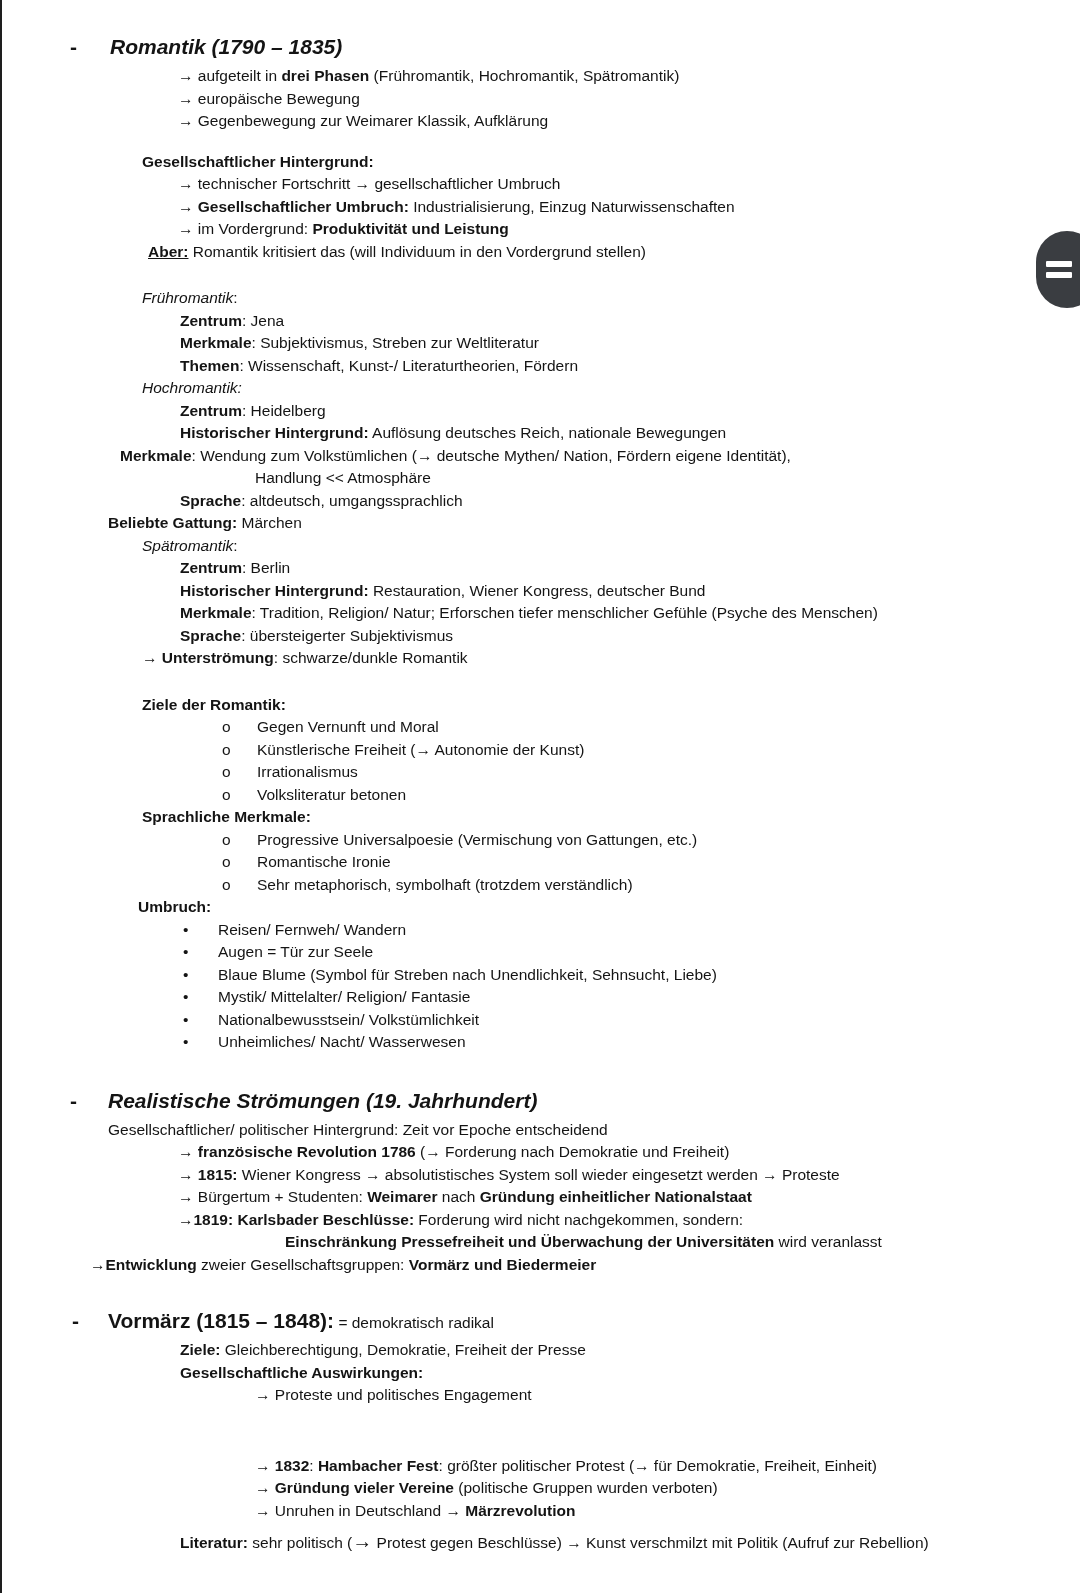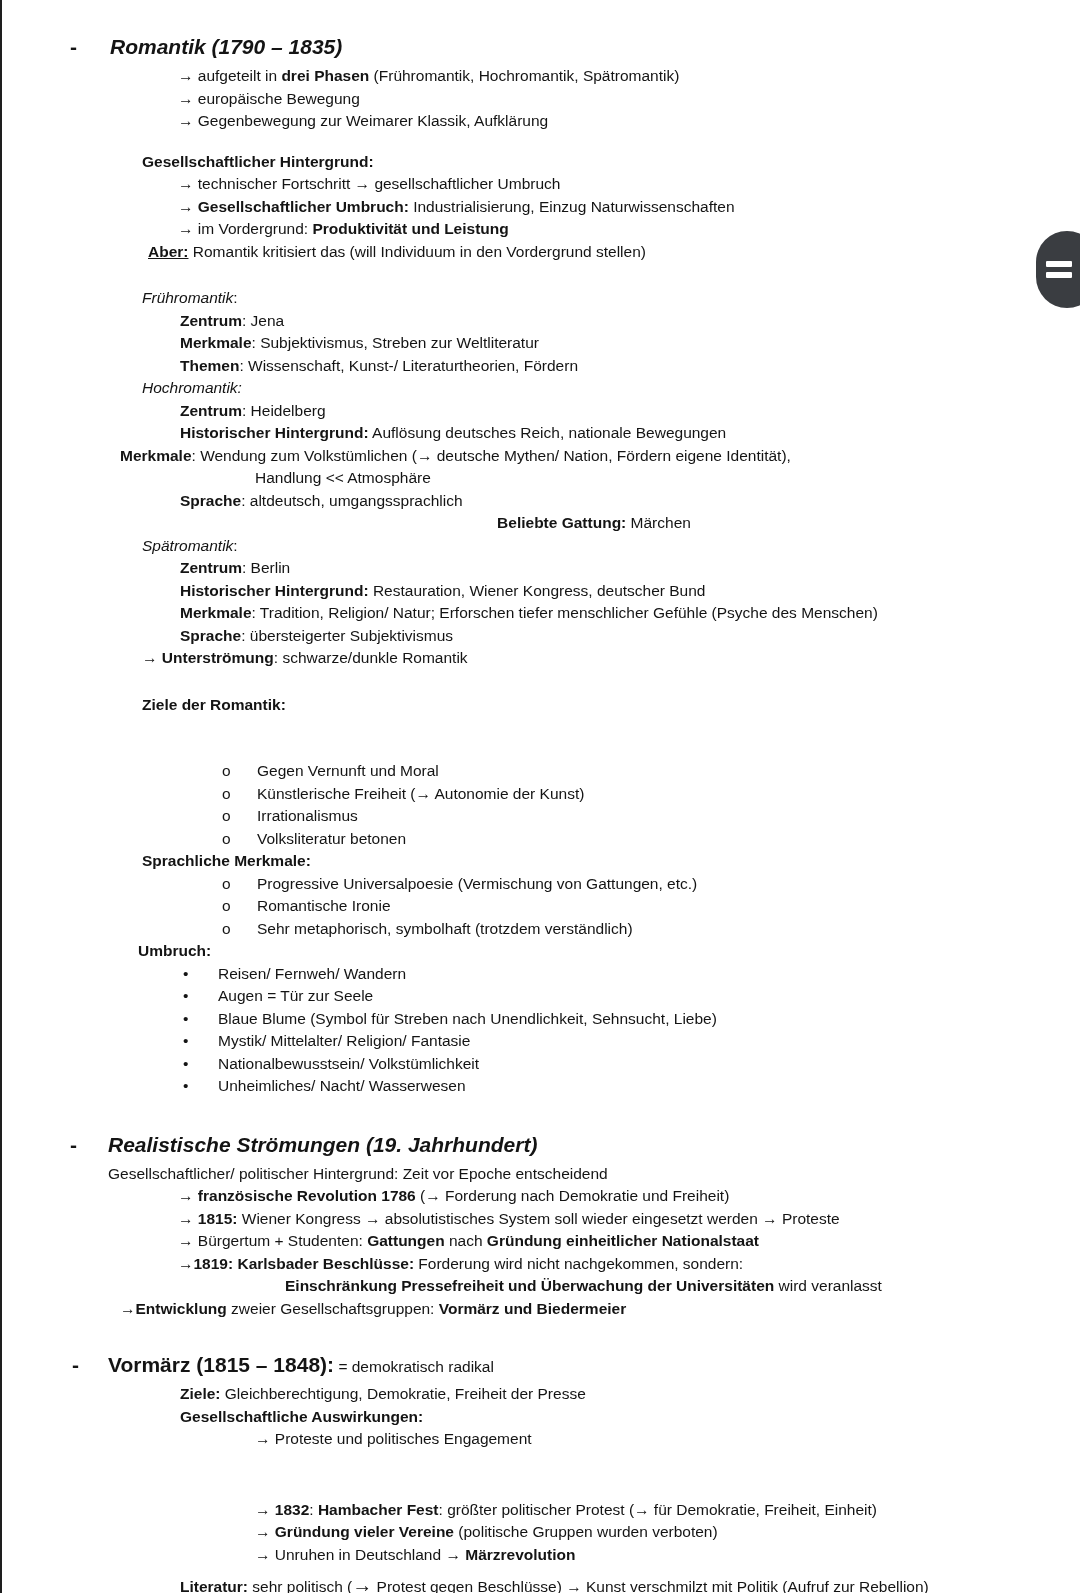--- a/index.html
+++ b/index.html
@@ -77,51 +77,51 @@
       <div class="line" style="padding-left: 142px; margin-top: 24px;"><span style="font-style: italic;">Frühromantik</span><span>:</span></div>
       <div class="line" style="padding-left: 180px;"><span style="font-weight: 700;">Zentrum</span><span>: Jena</span></div>
       <div class="line" style="padding-left: 180px;"><span style="font-weight: 700;">Merkmale</span><span>: Subjektivismus, Streben zur Weltliteratur</span></div>
       <div class="line" style="padding-left: 180px;"><span style="font-weight: 700;">Themen</span><span>: Wissenschaft, Kunst-/ Literaturtheorien, Fördern</span></div>
       <div class="line" style="padding-left: 142px;"><span style="font-style: italic;">Hochromantik:</span></div>
       <div class="line" style="padding-left: 180px;"><span style="font-weight: 700;">Zentrum</span><span>: Heidelberg</span></div>
       <div class="line" style="padding-left: 180px;"><span style="font-weight: 700;">Historischer Hintergrund:</span><span> Auflösung deutsches Reich, nationale Bewegungen</span></div>
       <div class="line" style="padding-left: 120px;"><span style="font-weight: 700;">Merkmale</span><span>: Wendung zum Volkstümlichen (→ deutsche Mythen/ Nation, Fördern eigene Identität),</span></div>
       <div class="line" style="padding-left: 255px;"><span>Handlung &lt;&lt; Atmosphäre</span></div>
       <div class="line" style="padding-left: 180px;"><span style="font-weight: 700;">Sprache</span><span>: altdeutsch, umgangssprachlich</span></div>
-      <div class="line" style="padding-left: 108px; text-align: center;"><span style="font-weight: 700;">Beliebte Gattung:</span><span> Märchen</span></div>
+      <div class="line" style="padding-left: 108px;"><span style="font-weight: 700;">Beliebte Gattung:</span><span> Märchen</span></div>
       <div class="line" style="padding-left: 142px;"><span style="font-style: italic;">Spätromantik</span><span>:</span></div>
       <div class="line" style="padding-left: 180px;"><span style="font-weight: 700;">Zentrum</span><span>: Berlin</span></div>
       <div class="line" style="padding-left: 180px;"><span style="font-weight: 700;">Historischer Hintergrund:</span><span> Restauration, Wiener Kongress, deutscher Bund</span></div>
       <div class="line" style="padding-left: 180px;"><span style="font-weight: 700;">Merkmale</span><span>: Tradition, Religion/ Natur; Erforschen tiefer menschlicher Gefühle (Psyche des Menschen)</span></div>
       <div class="line" style="padding-left: 180px;"><span style="font-weight: 700;">Sprache</span><span>: übersteigerter Subjektivismus</span></div>
       <div class="line" style="padding-left: 142px;"><span>→ </span><span style="font-weight: 700;">Unterströmung</span><span>: schwarze/dunkle Romantik</span></div>
       <div class="line" style="padding-left: 142px; margin-top: 24px;"><span style="font-weight: 700;">Ziele der Romantik:</span></div>
-      <div class="line" style="padding-left: 257px; margin-top: 44px;"><span class="bullet" style="width: 35px; margin-left: -35px;">o</span><span>Gegen Vernunft und Moral</span></div>
+      <div class="line" style="padding-left: 257px;"><span class="bullet" style="width: 35px; margin-left: -35px;">o</span><span>Gegen Vernunft und Moral</span></div>
       <div class="line" style="padding-left: 257px;"><span class="bullet" style="width: 35px; margin-left: -35px;">o</span><span>Künstlerische Freiheit (→ Autonomie der Kunst)</span></div>
       <div class="line" style="padding-left: 257px;"><span class="bullet" style="width: 35px; margin-left: -35px;">o</span><span>Irrationalismus</span></div>
       <div class="line" style="padding-left: 257px;"><span class="bullet" style="width: 35px; margin-left: -35px;">o</span><span>Volksliteratur betonen</span></div>
       <div class="line" style="padding-left: 142px;"><span style="font-weight: 700;">Sprachliche Merkmale:</span></div>
       <div class="line" style="padding-left: 257px;"><span class="bullet" style="width: 35px; margin-left: -35px;">o</span><span>Progressive Universalpoesie (Vermischung von Gattungen, etc.)</span></div>
       <div class="line" style="padding-left: 257px;"><span class="bullet" style="width: 35px; margin-left: -35px;">o</span><span>Romantische Ironie</span></div>
       <div class="line" style="padding-left: 257px;"><span class="bullet" style="width: 35px; margin-left: -35px;">o</span><span>Sehr metaphorisch, symbolhaft (trotzdem verständlich)</span></div>
       <div class="line" style="padding-left: 138px;"><span style="font-weight: 700;">Umbruch:</span></div>
       <div class="line" style="padding-left: 218px;"><span class="bullet" style="width: 35px; margin-left: -35px;">•</span><span>Reisen/ Fernweh/ Wandern</span></div>
       <div class="line" style="padding-left: 218px;"><span class="bullet" style="width: 35px; margin-left: -35px;">•</span><span>Augen = Tür zur Seele</span></div>
       <div class="line" style="padding-left: 218px;"><span class="bullet" style="width: 35px; margin-left: -35px;">•</span><span>Blaue Blume (Symbol für Streben nach Unendlichkeit, Sehnsucht, Liebe)</span></div>
       <div class="line" style="padding-left: 218px;"><span class="bullet" style="width: 35px; margin-left: -35px;">•</span><span>Mystik/ Mittelalter/ Religion/ Fantasie</span></div>
       <div class="line" style="padding-left: 218px;"><span class="bullet" style="width: 35px; margin-left: -35px;">•</span><span>Nationalbewusstsein/ Volkstümlichkeit</span></div>
       <div class="line" style="padding-left: 218px;"><span class="bullet" style="width: 35px; margin-left: -35px;">•</span><span>Unheimliches/ Nacht/ Wasserwesen</span></div>
       <div class="line hline" style="padding-left: 108px; margin-top: 30px;"><span class="bullet" style="width: 38px; margin-left: -38px; font-weight: 700; font-size: 21px;">-</span><span class="h" style="font-weight: 700; font-style: italic;">Realistische Strömungen (19. Jahrhundert)</span></div>
       <div class="line" style="padding-left: 108px;"><span>Gesellschaftlicher/ politischer Hintergrund: Zeit vor Epoche entscheidend</span></div>
       <div class="line" style="padding-left: 178px;"><span>→ </span><span style="font-weight: 700;">französische Revolution 1786</span><span> (→ Forderung nach Demokratie und Freiheit)</span></div>
       <div class="line" style="padding-left: 178px;"><span>→ </span><span style="font-weight: 700;">1815:</span><span> Wiener Kongress → absolutistisches System soll wieder eingesetzt werden → Proteste</span></div>
-      <div class="line" style="padding-left: 178px;"><span>→ Bürgertum + Studenten: </span><span style="font-weight: 700;">Gattungen</span><span> nach </span><span style="font-weight: 700;">Gründung einheitlicher Nationalstaat</span></div>
+      <div class="line" style="padding-left: 178px;"><span>→ Bürgertum + Studenten: </span><span style="font-weight: 700;">Weimarer</span><span> nach </span><span style="font-weight: 700;">Gründung einheitlicher Nationalstaat</span></div>
       <div class="line" style="padding-left: 178px;"><span>→</span><span style="font-weight: 700;">1819: Karlsbader Beschlüsse:</span><span> Forderung wird nicht nachgekommen, sondern:</span></div>
       <div class="line" style="padding-left: 285px;"><span style="font-weight: 700;">Einschränkung Pressefreiheit und Überwachung der Universitäten</span><span> wird veranlasst</span></div>
-      <div class="line" style="padding-left: 120px;"><span>→</span><span style="font-weight: 700;">Entwicklung</span><span> zweier Gesellschaftsgruppen: </span><span style="font-weight: 700;">Vormärz und Biedermeier</span></div>
+      <div class="line" style="padding-left: 90px;"><span>→</span><span style="font-weight: 700;">Entwicklung</span><span> zweier Gesellschaftsgruppen: </span><span style="font-weight: 700;">Vormärz und Biedermeier</span></div>
       <div class="line hline" style="padding-left: 108px; margin-top: 28px;"><span class="bullet" style="width: 36px; margin-left: -36px; font-weight: 700; font-size: 21px;">-</span><span class="h" style="font-weight: 700;">Vormärz (1815 – 1848):</span><span> = demokratisch radikal</span></div>
       <div class="line" style="padding-left: 180px;"><span style="font-weight: 700;">Ziele:</span><span> Gleichberechtigung, Demokratie, Freiheit der Presse</span></div>
       <div class="line" style="padding-left: 180px;"><span style="font-weight: 700;">Gesellschaftliche Auswirkungen:</span></div>
       <div class="line" style="padding-left: 255px;"><span>→ Proteste und politisches Engagement</span></div>
       <div class="line" style="padding-left: 255px; margin-top: 48px;"><span>→ </span><span style="font-weight: 700;">1832</span><span>: </span><span style="font-weight: 700;">Hambacher Fest</span><span>: größter politischer Protest (→ für Demokratie, Freiheit, Einheit)</span></div>
       <div class="line" style="padding-left: 255px;"><span>→ </span><span style="font-weight: 700;">Gründung vieler Vereine</span><span> (politische Gruppen wurden verboten)</span></div>
       <div class="line" style="padding-left: 255px;"><span>→ Unruhen in Deutschland → </span><span style="font-weight: 700;">Märzrevolution</span></div>
       <div class="line" style="padding-left: 180px; margin-top: 8px;"><span style="font-weight: 700;">Literatur:</span><span> sehr politisch (</span><span class="bigarrow">→</span><span> Protest gegen Beschlüsse) → Kunst verschmilzt mit Politik (Aufruf zur Rebellion)</span></div>
     </div>
   <div class="scroll-handle">

